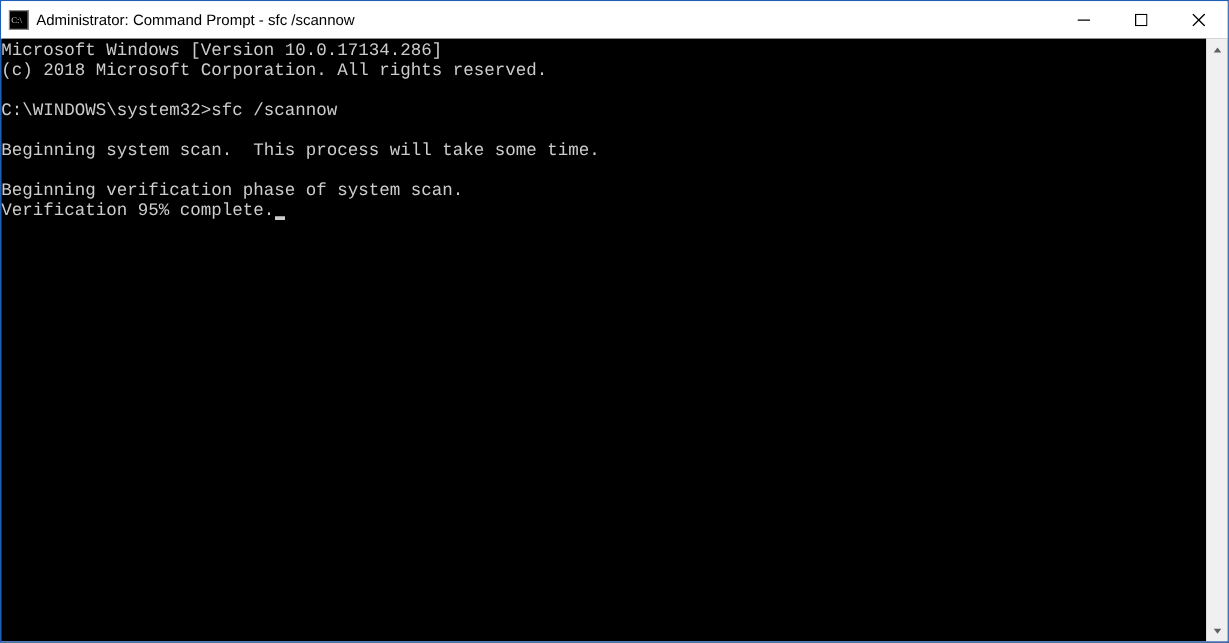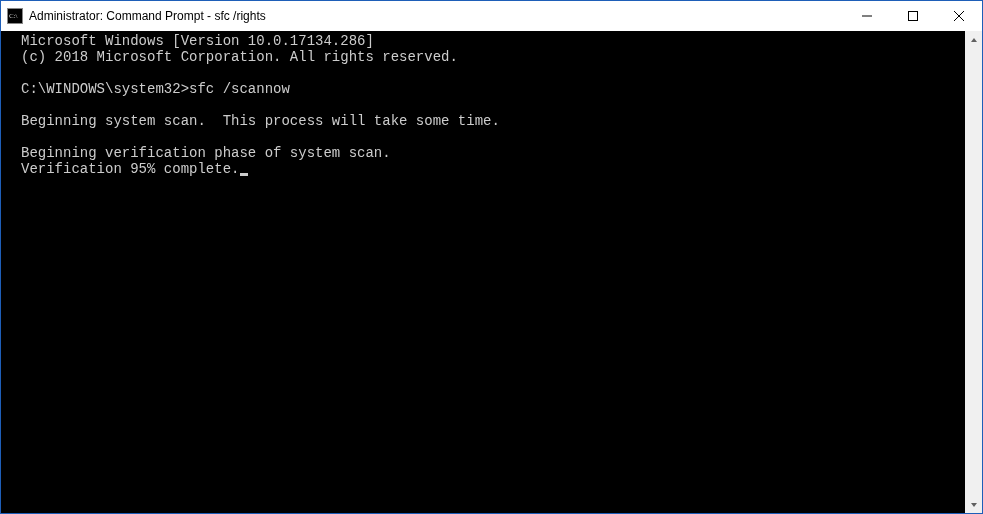--- a/index.html
+++ b/index.html
@@ -60,21 +60,21 @@
       background: #000;
       min-height: 0;
     }
     .terminal {
       flex: 1;
       background: #000;
       color: #ccc;
       font-family: Consolas, "Courier New", monospace;
       font-size: 14px;
       line-height: 16px;
-      padding: 2px 20px;
+      padding: 2px 0;
       white-space: pre;
       overflow: hidden;
     }
     .terminal .line { min-height: 16px; }
     .cursor {
       display: inline-block;
       width: 8px;
       height: 3px;
       background: #ccc;
       vertical-align: bottom;
@@ -103,21 +103,21 @@
 
 <div class="window">
   <div class="titlebar">
     <div class="app-icon">
       <svg viewBox="0 0 16 16">
         <rect x="0" y="0" width="16" height="16" fill="#000"></rect>
         <rect x="0.5" y="0.5" width="15" height="15" fill="none" stroke="#888" stroke-width="1"></rect>
         <text x="2" y="10" font-size="7" fill="#ccc" font-family="Consolas">C:\</text>
       </svg>
     </div>
-    <div class="title">Administrator: Command Prompt - sfc  /rights</div>
+    <div class="title">Administrator: Command Prompt - sfc  /scannow</div>
     <div class="controls">
       <div class="ctrl">
         <svg viewBox="0 0 10 10">
             <line x1="0" y1="5" x2="10" y2="5" stroke="#000" stroke-width="1"></line>
           </svg>
       </div>
       <div class="ctrl">
         <svg viewBox="0 0 10 10">
             <rect x="0.5" y="0.5" width="9" height="9" fill="none" stroke="#000" stroke-width="1"></rect>
           </svg>

